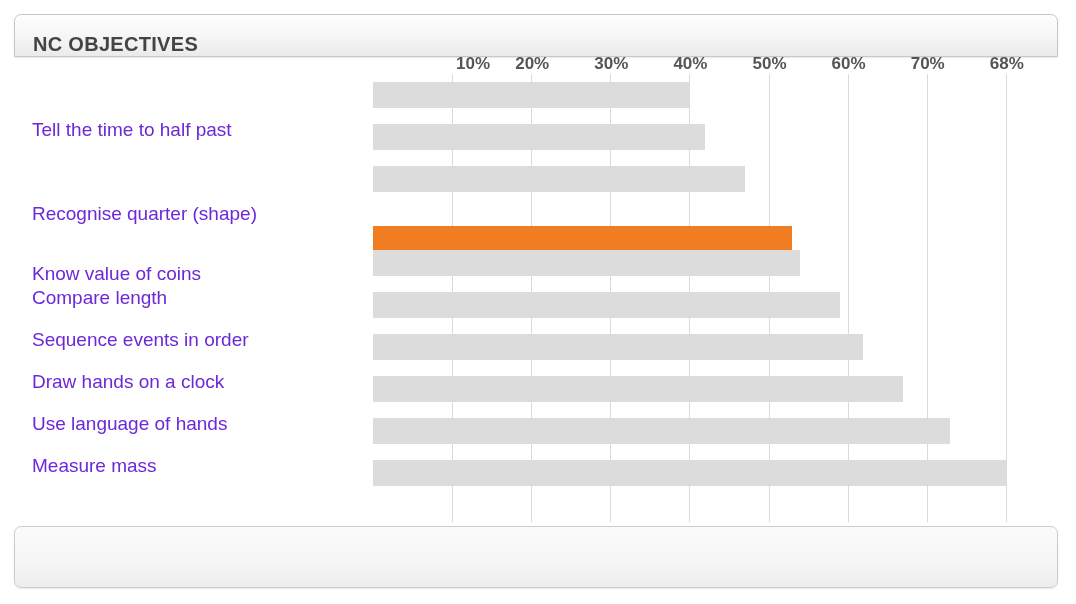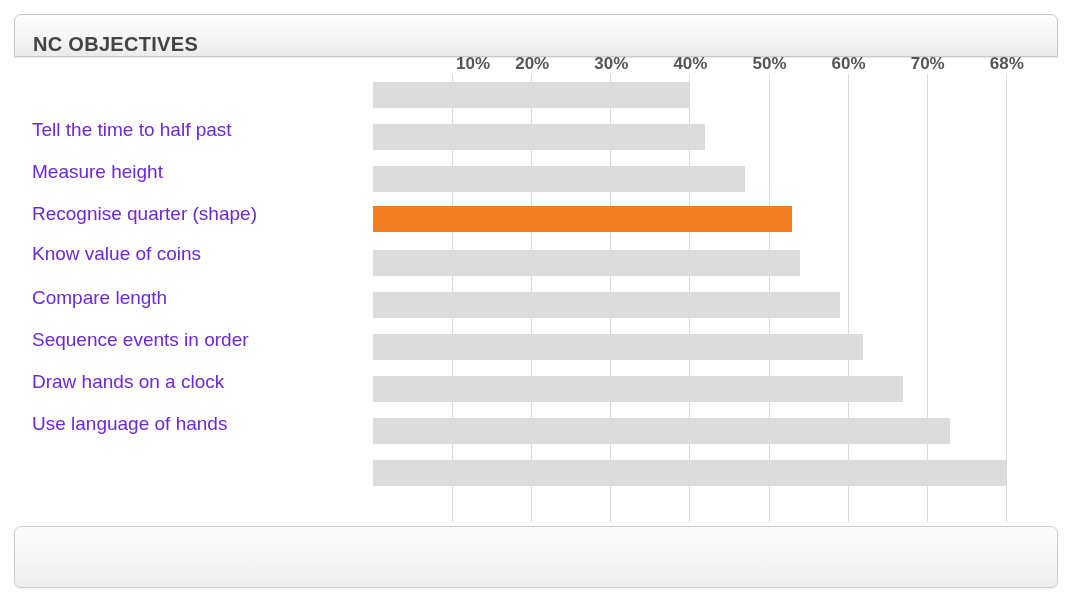--- a/index.html
+++ b/index.html
@@ -148,48 +148,48 @@
         <div class="gridline" style="left: 833.6px;"></div>
         <div class="gridline" style="left: 912.7px;"></div>
         <div class="gridline" style="left: 991.8px;"></div>
       </div>
     <div id="rows">
         <div class="row" style="top: 0px;">
           <div class="row-label">Tell the time to half past</div>
           <div class="bar" style="left: 359px; width: 316.4px;"></div>
         </div>
         <div class="row" style="top: 42px;">
-          <div class="row-label">Measure height</div>
           <div class="bar" style="left: 359px; width: 332.22px;"></div>
         </div>
         <div class="row" style="top: 84px;">
           <div class="row-label">Recognise quarter (shape)</div>
           <div class="bar" style="left: 359px; width: 371.77px;"></div>
         </div>
-        <div class="row" style="top: 124px; text-align: right;">
+        <div class="row" style="top: 144px; text-align: right;">
           <div class="row-label">Know value of coins</div>
           <div class="bar highlight" style="left: 359px; width: 419.23px;"></div>
         </div>
         <div class="row" style="top: 168px;">
           <div class="row-label">Compare length</div>
           <div class="bar" style="left: 359px; width: 427.14px;"></div>
         </div>
         <div class="row" style="top: 210px;">
           <div class="row-label">Sequence events in order</div>
           <div class="bar" style="left: 359px; width: 466.69px;"></div>
         </div>
         <div class="row" style="top: 252px;">
           <div class="row-label">Draw hands on a clock</div>
           <div class="bar" style="left: 359px; width: 490.42px;"></div>
         </div>
         <div class="row" style="top: 294px;">
           <div class="row-label">Use language of hands</div>
           <div class="bar" style="left: 359px; width: 529.97px;"></div>
         </div>
         <div class="row" style="top: 336px;">
+          <div class="row-label">Measure mass</div>
           <div class="bar" style="left: 359px; width: 577.43px;"></div>
         </div>
         <div class="row" style="top: 378px;">
           <div class="bar" style="left: 359px; width: 632.8px;"></div>
         </div>
       </div>
   </div>
 
   <div class="panel-footer"></div>
 

